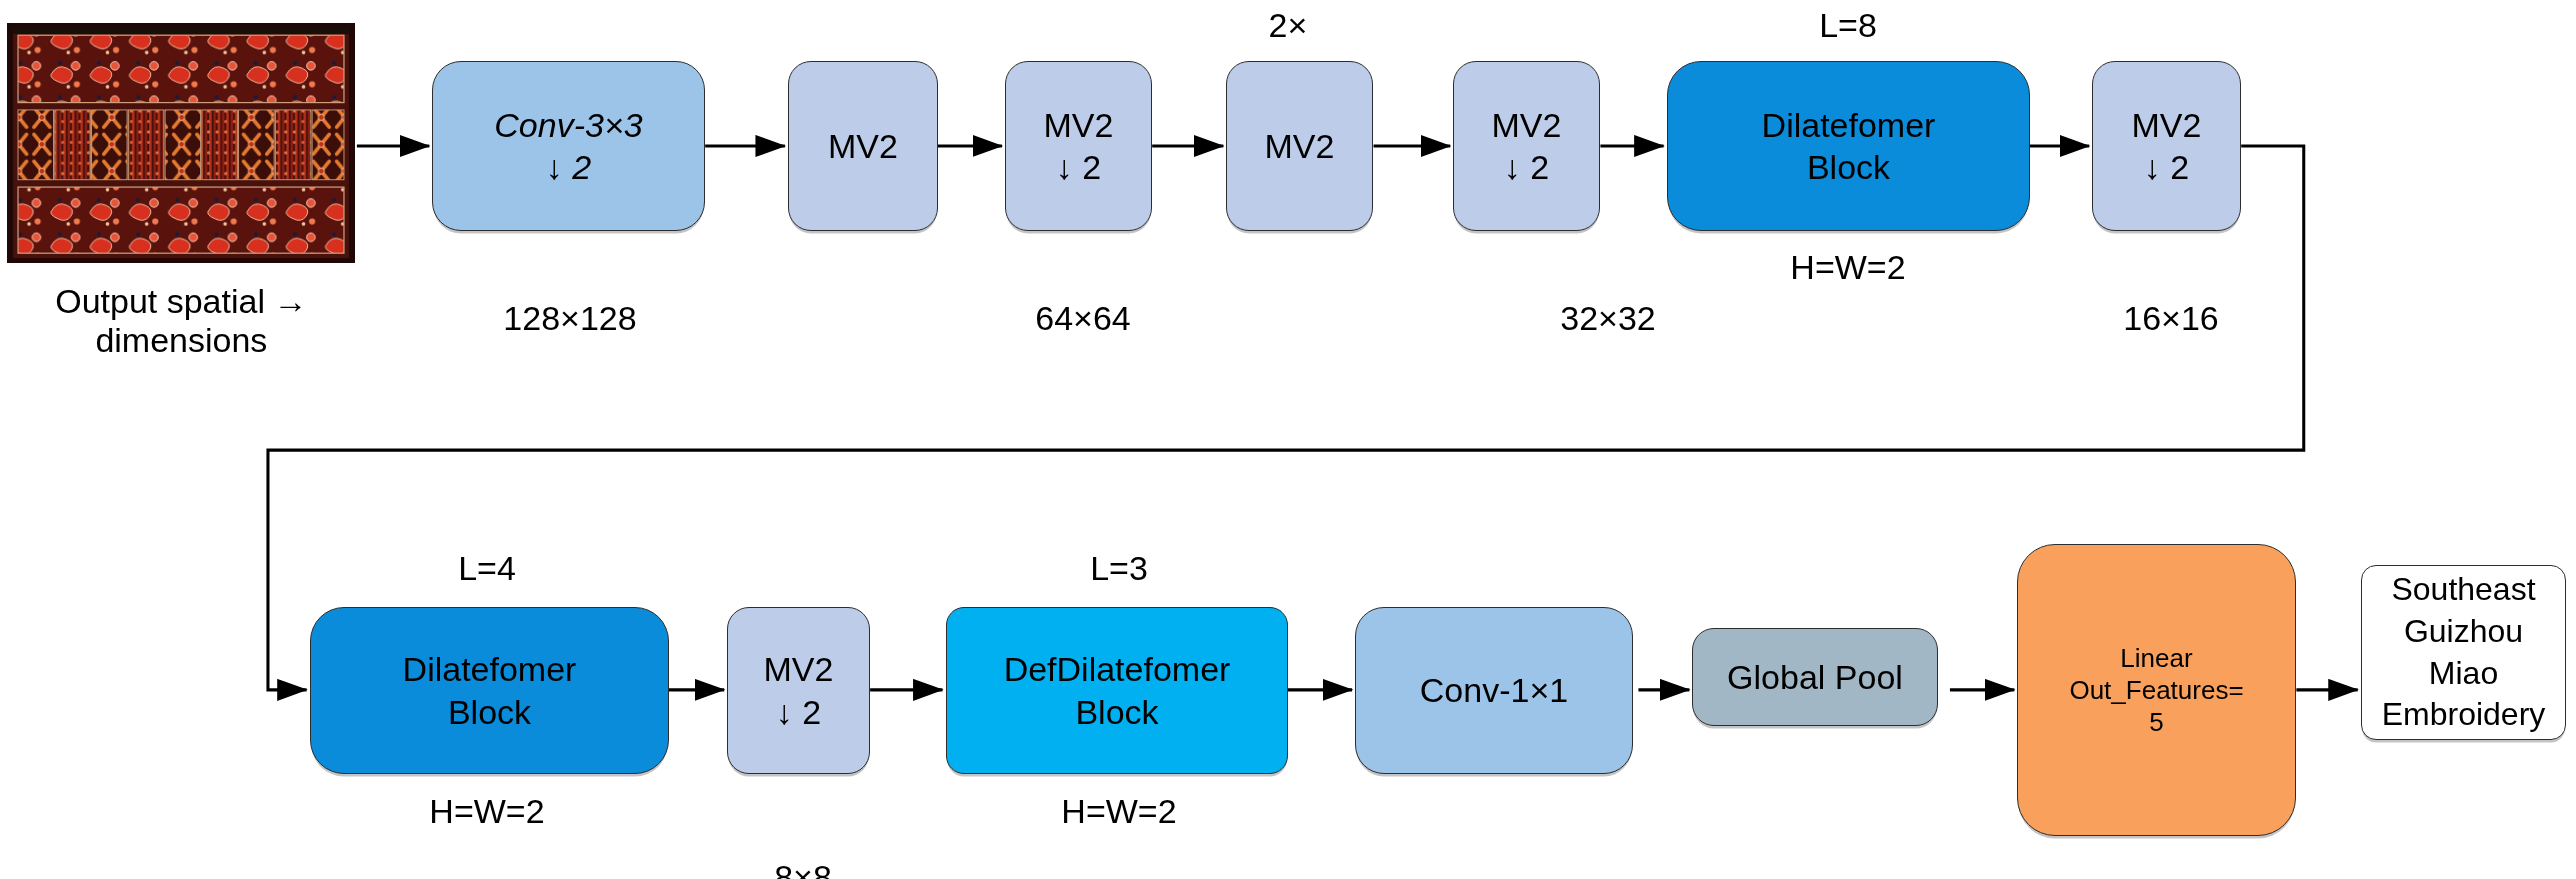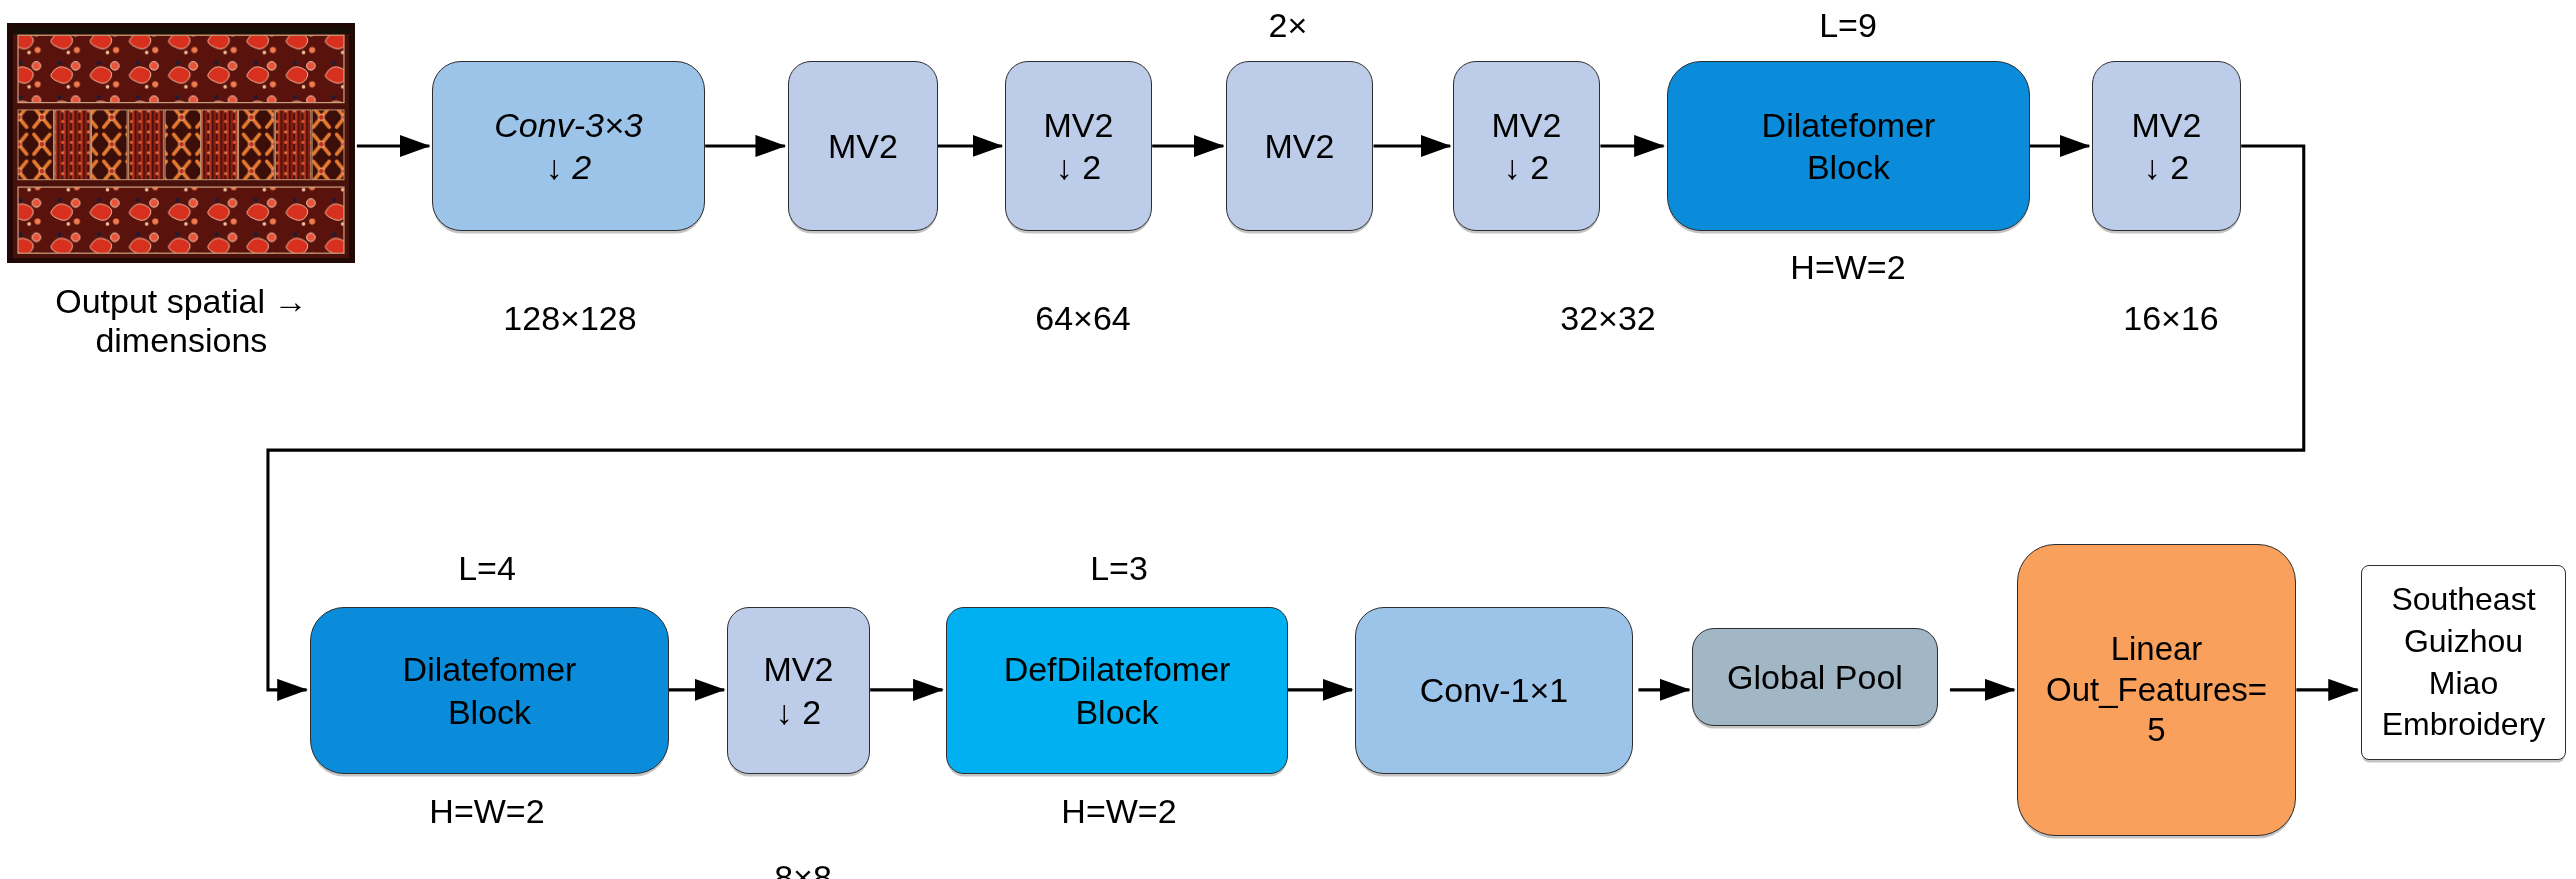--- a/index.html
+++ b/index.html
@@ -26,23 +26,23 @@
   #b4 {left:1226px;top:61px; width:147px; height:170px; border-radius:23px;}
   #b5 {left:1453px;top:61px; width:147px; height:170px; border-radius:23px;}
   #b6 {left:1667px;top:61px; width:363px; height:170px; border-radius:34px;}
   #b7 {left:2092px;top:61px; width:149px; height:170px; border-radius:23px;}
   #b8 {left:310px; top:607px; width:359px; height:167px; border-radius:34px;}
   #b9 {left:727px;top:607px; width:143px; height:167px; border-radius:22px;}
   #b10{left:946px;top:607px; width:342px; height:167px; border-radius:18px;}
   #b11{left:1355px;top:607px; width:278px; height:167px; border-radius:29px;}
   #b12{left:1692px;top:628px;width:246px; height:98px; border-radius:22px;}
   #b13{left:2017px;top:544px; width:279px; height:292px; border-radius:38px;}
-  #b14{left:2361px;top:565px; width:205px; height:195px; border-radius:8px;}
+  #b14{left:2361px;top:565px; width:205px; height:175px; border-radius:15px;}
   #b14 .bl{font-size:32px;line-height:1.3;}
-  #b13 .bl{font-size:33px;}
+  #b13 .bl{font-size:26px;}
 
   .ann{position:absolute;z-index:2;transform:translateX(-50%);font-size:34px;white-space:nowrap;}
   #ann-2x      {left:1288px;top:6.1px;}
   #ann-l2      {left:1848px;top:6.1px;}
   #dim-128     {left:570px; top:299px;}
   #dim-64      {left:1083px;top:299px;}
   #dim-32      {left:1608px;top:299px;}
   #hw2-row1    {left:1848px;top:248px;}
   #dim-16      {left:2171px;top:299px;}
   #ann-l4      {left:487px; top:549px;}
@@ -184,21 +184,21 @@
 5</span>
     </div>
   <div class="block fill-output" id="b14">
       <span class="bl">Southeast
 Guizhou
 Miao
 Embroidery</span>
     </div>
 
   <div class="ann" id="ann-2x">2×</div>
-  <div class="ann" id="ann-l2">L=9</div>
+  <div class="ann" id="ann-l2">L=8</div>
   <div class="ann" id="dim-128">128×128</div>
   <div class="ann" id="dim-64">64×64</div>
   <div class="ann" id="dim-32">32×32</div>
   <div class="ann" id="hw2-row1">H=W=2</div>
   <div class="ann" id="dim-16">16×16</div>
   <div class="ann" id="ann-l4">L=4</div>
   <div class="ann" id="ann-l3">L=3</div>
   <div class="ann" id="hw2-b8">H=W=2</div>
   <div class="ann" id="hw2-b10">H=W=2</div>
   <div class="ann" id="dim-8">8×8</div>

